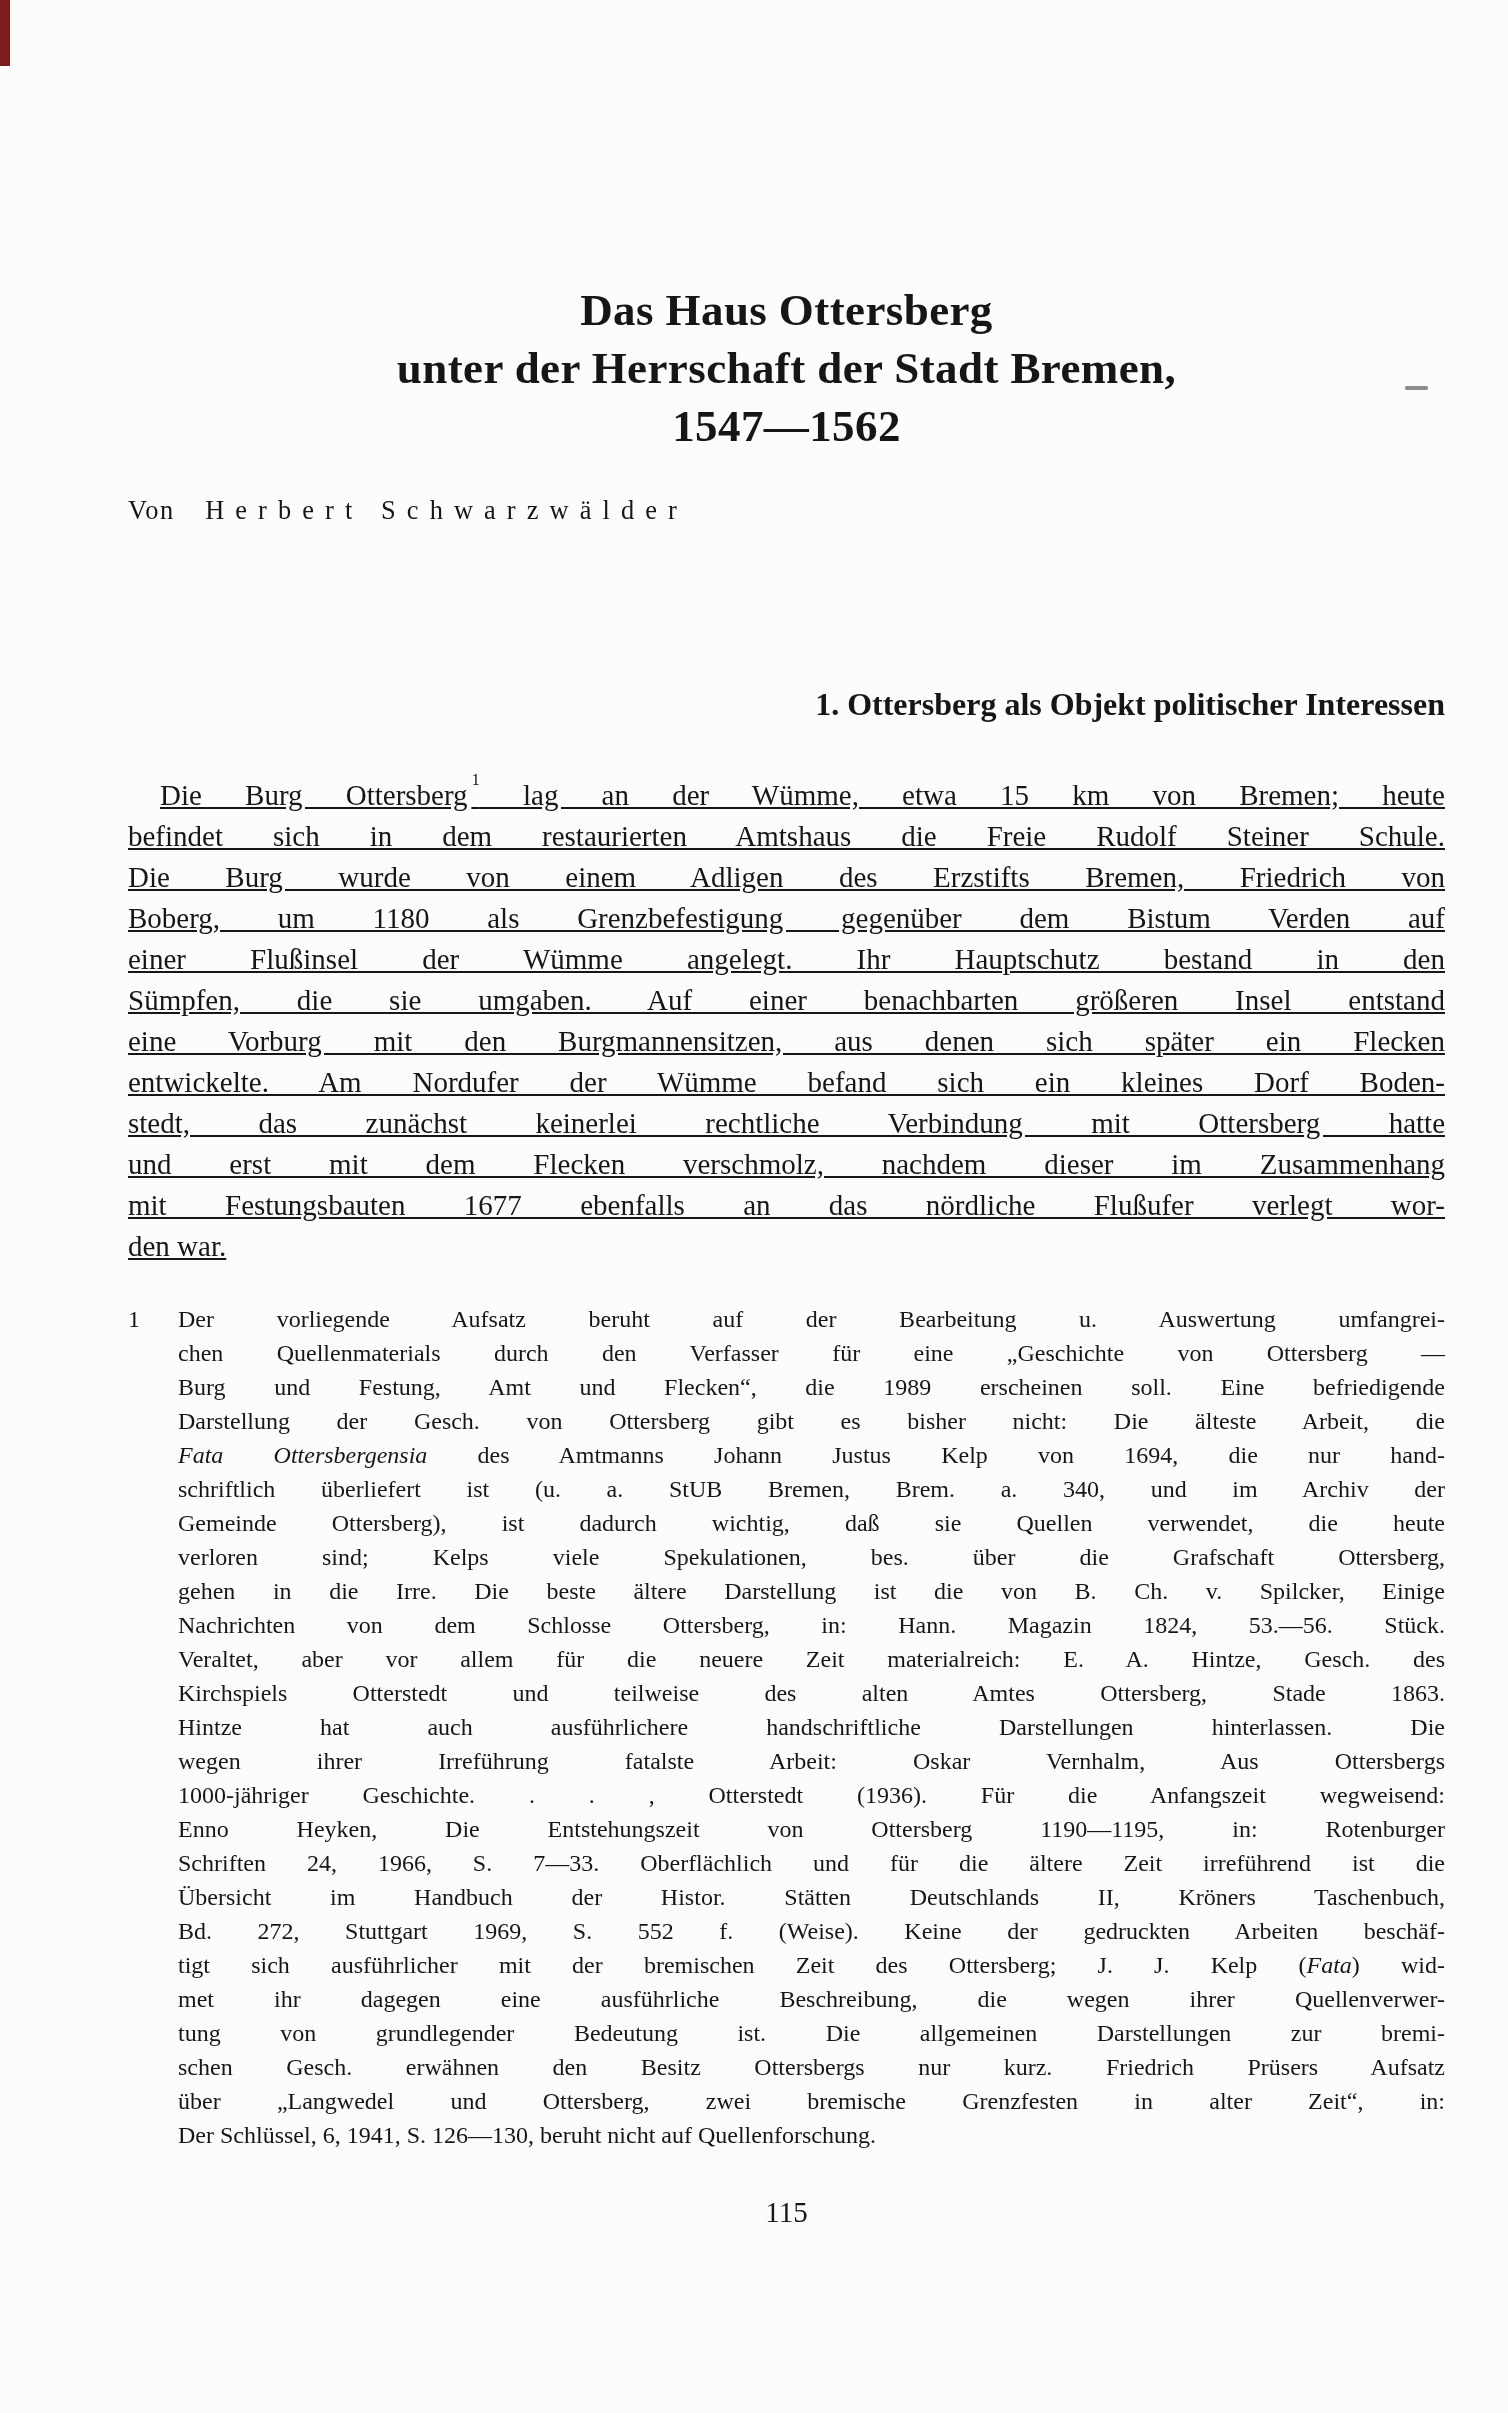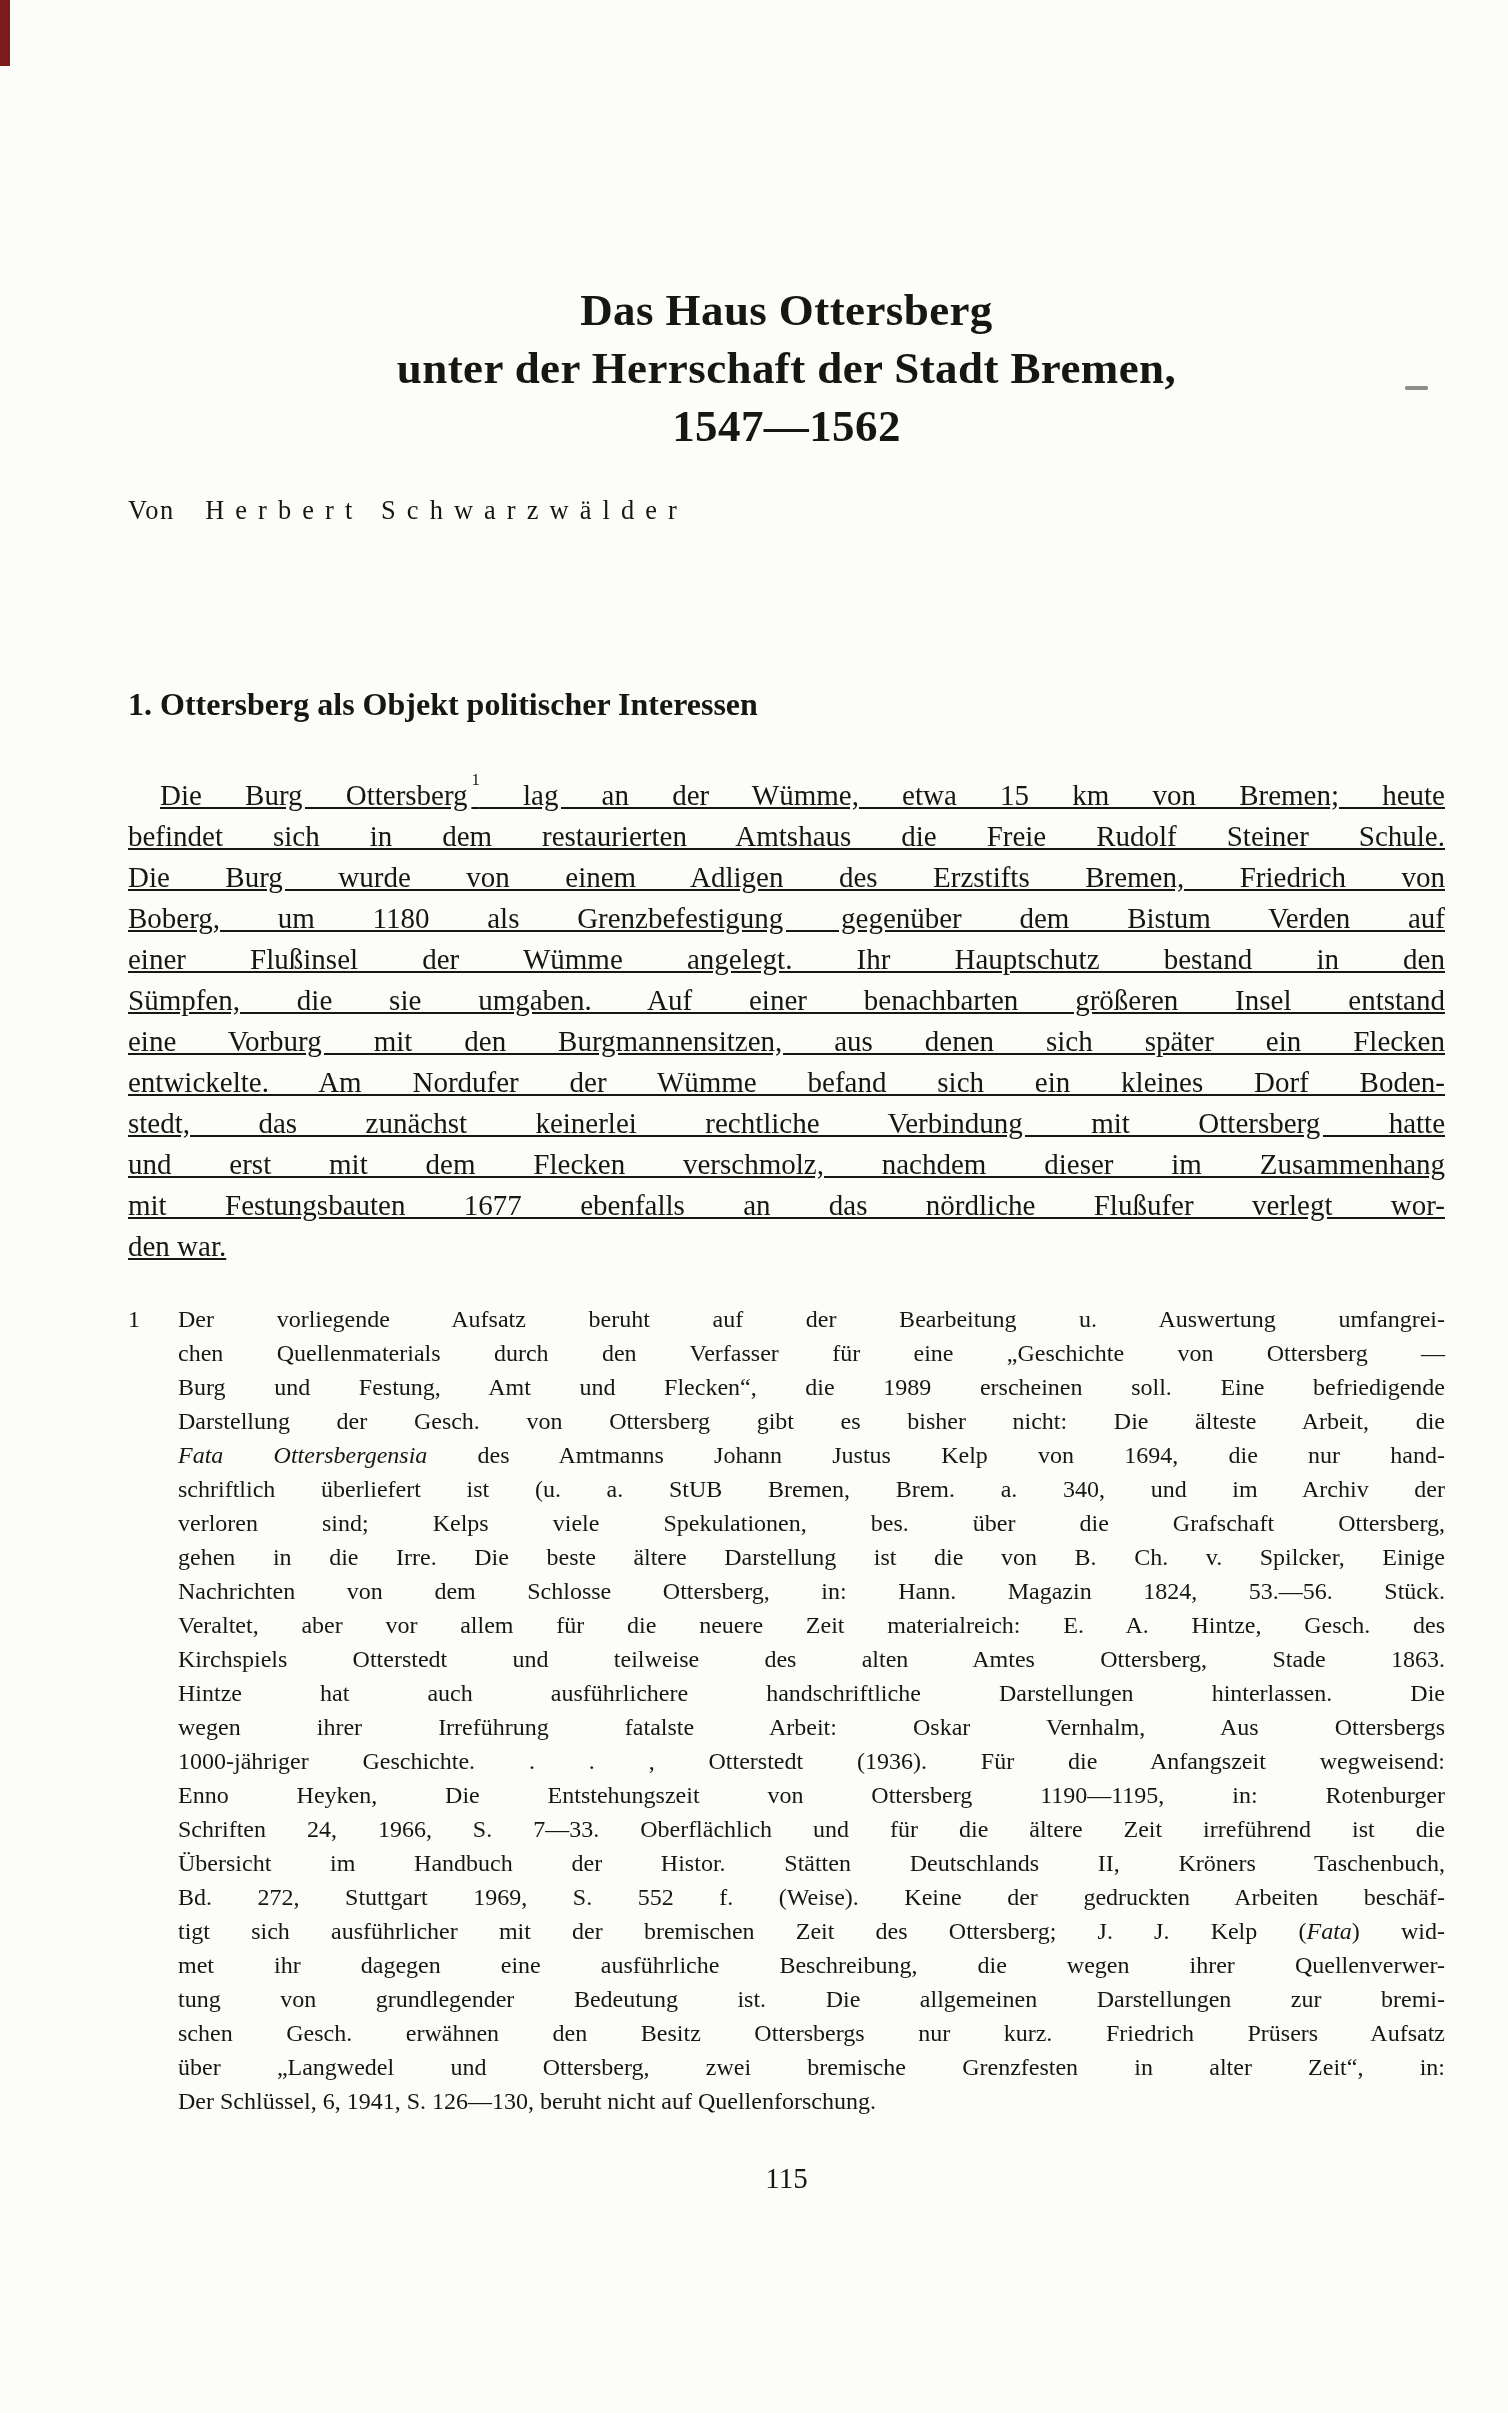--- a/index.html
+++ b/index.html
@@ -51,21 +51,21 @@
     font-size: 26.4px;
     line-height: 35px;
   }
   .author-prefix { letter-spacing: 0.06em; }
   .author-name {
     margin-left: 0.9em;
     letter-spacing: 0.42em;
   }
   .heading {
     margin: 157px 0 0 0;
-    text-align: left;
+    text-align: right;
     font-size: 32px;
     line-height: 39px;
     font-weight: bold;
   }
   .bodytext {
     margin-top: 44px;
     font-size: 29px;
     line-height: 41px;
   }
   .bline {
@@ -144,20 +144,21 @@
 
     <div class="footnote">
       <div class="fn-label">1</div>
       <div class="fn-text">
         <div class="fline">Der vorliegende Aufsatz beruht auf der Bearbeitung u. Auswertung umfangrei-</div>
         <div class="fline">chen Quellenmaterials durch den Verfasser für eine „Geschichte von Ottersberg —</div>
         <div class="fline">Burg und Festung, Amt und Flecken“, die 1989 erscheinen soll. Eine befriedigende</div>
         <div class="fline">Darstellung der Gesch. von Ottersberg gibt es bisher nicht: Die älteste Arbeit, die</div>
         <div class="fline"><span class="it">Fata Ottersbergensia</span><span> des Amtmanns Johann Justus Kelp von 1694, die nur hand-</span></div>
         <div class="fline">schriftlich überliefert ist (u. a. StUB Bremen, Brem. a. 340, und im Archiv der</div>
+        <div class="fline">Gemeinde Ottersberg), ist dadurch wichtig, daß sie Quellen verwendet, die heute</div>
         <div class="fline">verloren sind; Kelps viele Spekulationen, bes. über die Grafschaft Ottersberg,</div>
         <div class="fline">gehen in die Irre. Die beste ältere Darstellung ist die von B. Ch. v. Spilcker, Einige</div>
         <div class="fline">Nachrichten von dem Schlosse Ottersberg, in: Hann. Magazin 1824, 53.—56. Stück.</div>
         <div class="fline">Veraltet, aber vor allem für die neuere Zeit materialreich: E. A. Hintze, Gesch. des</div>
         <div class="fline">Kirchspiels Otterstedt und teilweise des alten Amtes Ottersberg, Stade 1863.</div>
         <div class="fline">Hintze hat auch ausführlichere handschriftliche Darstellungen hinterlassen. Die</div>
         <div class="fline">wegen ihrer Irreführung fatalste Arbeit: Oskar Vernhalm, Aus Ottersbergs</div>
         <div class="fline">1000-jähriger Geschichte. . . , Otterstedt (1936). Für die Anfangszeit wegweisend:</div>
         <div class="fline">Enno Heyken, Die Entstehungszeit von Ottersberg 1190—1195, in: Rotenburger</div>
         <div class="fline">Schriften 24, 1966, S. 7—33. Oberflächlich und für die ältere Zeit irreführend ist die</div>

